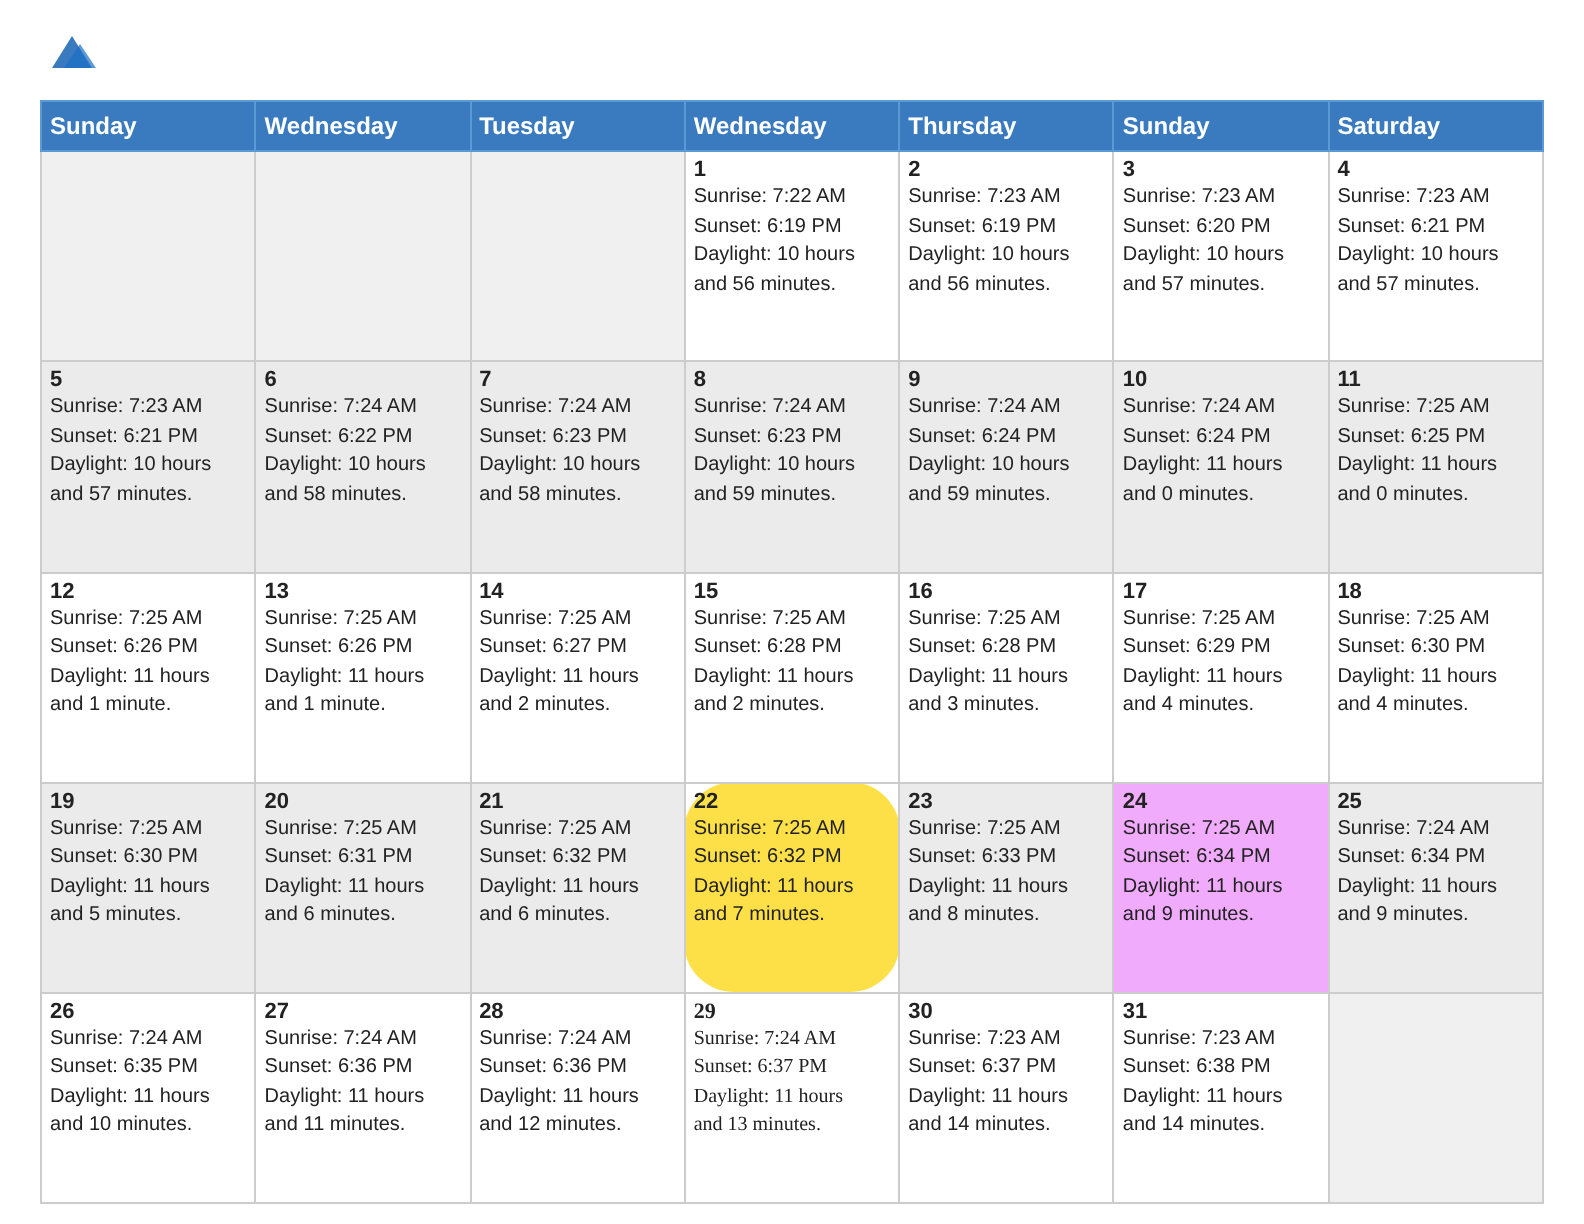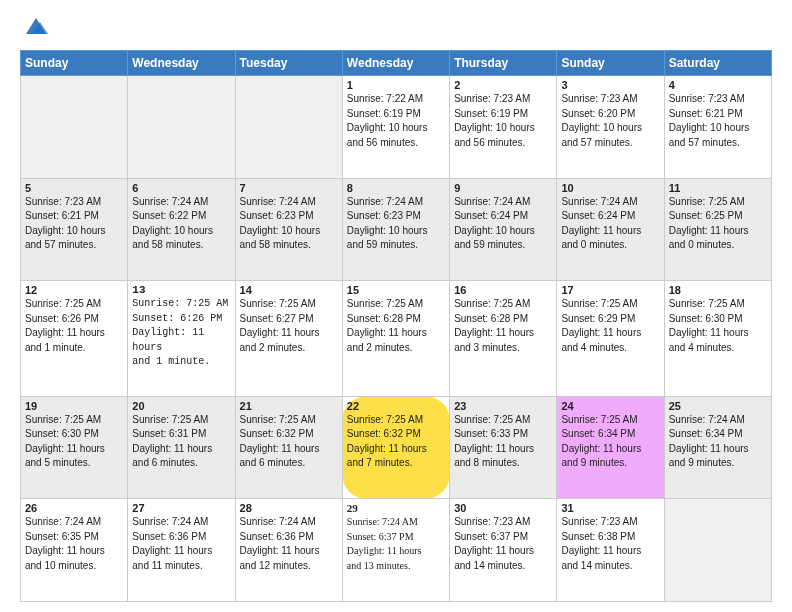--- a/index.html
+++ b/index.html
@@ -219,21 +219,21 @@
           </td>
         </tr>
         <tr>
           <td style="background: rgb(255, 255, 255);">
             <span class="day-num">12</span>
             <div class="day-info" style="white-space: pre-line;">Sunrise: 7:25 AM
 Sunset: 6:26 PM
 Daylight: 11 hours
 and 1 minute.</div>
           </td>
-          <td style="background: rgb(255, 255, 255); font-family: Liberation Mono, monospace;">
+          <td style="background: rgb(255, 255, 255);">
             <span class="day-num">13</span>
             <div class="day-info" style="white-space: pre-line;">Sunrise: 7:25 AM
 Sunset: 6:26 PM
 Daylight: 11 hours
 and 1 minute.</div>
           </td>
           <td style="background: rgb(255, 255, 255);">
             <span class="day-num">14</span>
             <div class="day-info" style="white-space: pre-line;">Sunrise: 7:25 AM
 Sunset: 6:27 PM

